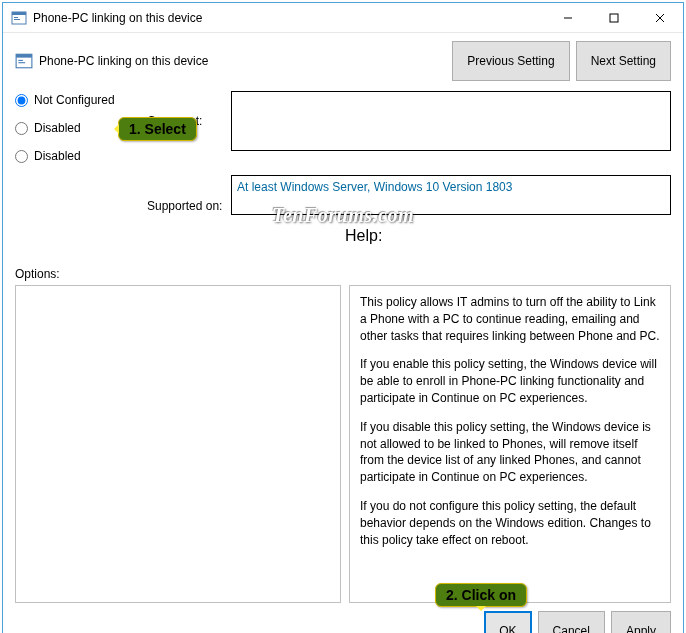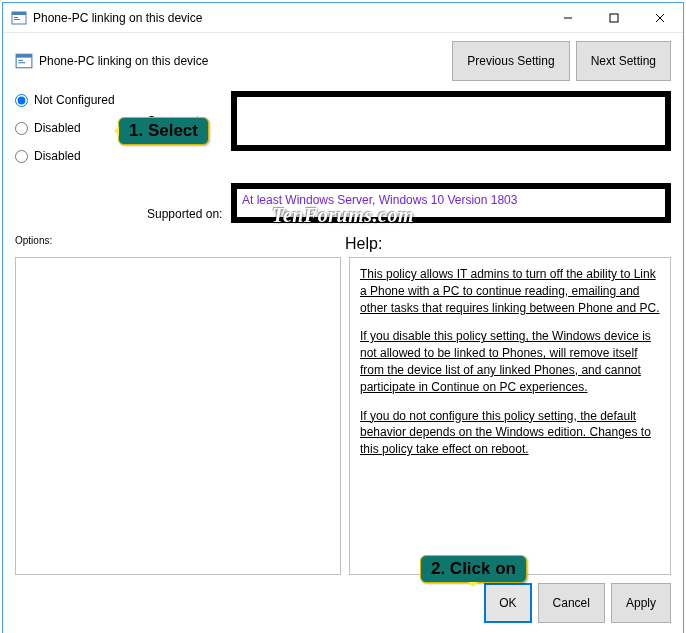--- a/index.html
+++ b/index.html
@@ -13,38 +13,38 @@
   .titlebar-btn { width: 46px; height: 30px; display: flex; align-items: center; justify-content: center; color: #000; }
   .titlebar-btn.close { color: #000; }
   .titlebar-btn svg { width: 10px; height: 10px; }
   .content { padding: 8px 12px 10px 12px; }
   .heading-row { display: flex; align-items: center; margin-bottom: 4px; position: relative; }
   .heading-icon { width: 18px; height: 18px; margin-right: 6px; }
   .heading-text { font-size: 12px; flex: 1; }
   .nav-btns { display: flex; gap: 6px; }
   .btn { height: 40px; padding: 0 14px; font-size: 12px; background: #e1e1e1; border: 1px solid #adadad; cursor: default; display: inline-flex; align-items: center; justify-content: center; }
   .btn.highlight { border: 2px solid #0078d7; background: #e5e5e5; padding: 0 13px; }
-  .top-grid { display: grid; grid-template-columns: 126px 78px 1fr; gap: 20px 6px; align-items: start; margin-top: 10px; }
+  .top-grid { display: grid; grid-template-columns: 126px 78px 1fr; gap: 12px 6px; align-items: start; margin-top: 10px; }
   .radio-col { display: flex; flex-direction: column; gap: 14px; padding-top: 2px; position: relative; }
   .radio-row { display: flex; align-items: center; gap: 6px; font-size: 12px; }
   input[type=radio] { width: 13px; height: 13px; margin: 0; }
   .label { font-size: 12px; margin-top: 21px; }
-  .textarea { border: 6px solid #000000; background: #fff; font-size: 12px; padding: 3px 5px; width: 100%; resize: none; overflow-y: scroll; color: #6d28d9; line-height: 1.35; }
+  .textarea { border: 1px solid #000000; background: #fff; font-size: 12px; padding: 3px 5px; width: 100%; resize: none; overflow-y: scroll; color: #0369a1; line-height: 1.35; }
   .comment-ta { height: 60px; }
   .supported-ta { height: 40px; }
   .mid-labels { display: flex; margin-top: 12px; }
-  .mid-labels .left { width: 330px; font-size: 10px; }
+  .mid-labels .left { width: 330px; font-size: 12px; margin-top: 40px; }
   .mid-labels .right { font-size: 16px; }
   .panels { display: flex; gap: 8px; margin-top: 4px; }
   .panel { border: 1px solid #c0c0c0; background: #fff; overflow-y: scroll; font-size: 12px; padding: 8px 10px; line-height: 1.4; }
   .panel.left { width: 326px; height: 318px; }
-  .panel.right { flex: 1; height: 318px; text-decoration: underline; }
+  .panel.right { flex: 1; height: 318px; }
   .panel p { margin: 0 0 12px 0; }
   .footer { display: flex; justify-content: flex-end; gap: 6px; margin-top: 8px; position: relative; }
-  .callout { position: absolute; background: #0f766e; border: 1px solid #d4b800; border-radius: 6px; padding: 3px 10px; font-size: 17px; font-weight: bold; box-shadow: 1px 1px 2px rgba(0,0,0,.3); white-space: nowrap; z-index: 5; }
+  .callout { position: absolute; background: #4d7c0f; border: 1px solid #d4b800; border-radius: 6px; padding: 3px 10px; font-size: 14px; font-weight: bold; box-shadow: 1px 1px 2px rgba(0,0,0,.3); white-space: nowrap; z-index: 5; }
   .callout.c1 { left: 103px; top: 26px; }
   .callout.tail-left::before { content: ""; position: absolute; left: -10px; top: 50%; margin-top: -5px; border: 5px solid transparent; border-right-color: #ffec3d; }
   .callout.tail-down::after { content: ""; position: absolute; left: 50%; bottom: -10px; margin-left: -5px; border: 5px solid transparent; border-top-color: #ffec3d; }
   .callout.c2 { right: 144px; top: -28px; }
   .watermark { position: absolute; left: 50%; top: 202px; transform: translateX(-50%); font-size: 20px; font-weight: bold; color: #fff; text-shadow: 1px 1px 2px rgba(0,0,0,.5), -1px -1px 1px rgba(0,0,0,.4); letter-spacing: .5px; pointer-events: none; z-index: 10; font-style: italic; font-family: Georgia, serif; }
   .win-outer { position: relative; }
   ::-webkit-scrollbar { width: 16px; }
   ::-webkit-scrollbar-track { background: #f0f0f0; }
   ::-webkit-scrollbar-thumb { background: #cdcdcd; }
   ::-webkit-scrollbar-button { background: #f0f0f0; height: 16px; }
@@ -127,20 +127,21 @@
 
     <div class="mid-labels">
       <div class="left">Options:</div>
       <div class="right">Help:</div>
     </div>
 
     <div class="panels">
       <div class="panel left"></div>
       <div class="panel right">
         <p>This policy allows IT admins to turn off the ability to Link a Phone with a PC to continue reading, emailing and other tasks that requires linking between Phone and PC.</p>
+        <p>If you enable this policy setting, the Windows device will be able to enroll in Phone-PC linking functionality and participate in Continue on PC experiences.</p>
         <p>If you disable this policy setting, the Windows device is not allowed to be linked to Phones, will remove itself from the device list of any linked Phones, and cannot participate in Continue on PC experiences.</p>
         <p>If you do not configure this policy setting, the default behavior depends on the Windows edition. Changes to this policy take effect on reboot.</p>
       </div>
     </div>
 
     <div class="footer">
       <div class="callout c2 tail-down">2. Click on</div>
       <div class="btn highlight">OK</div>
       <div class="btn">Cancel</div>
       <div class="btn">Apply</div>

